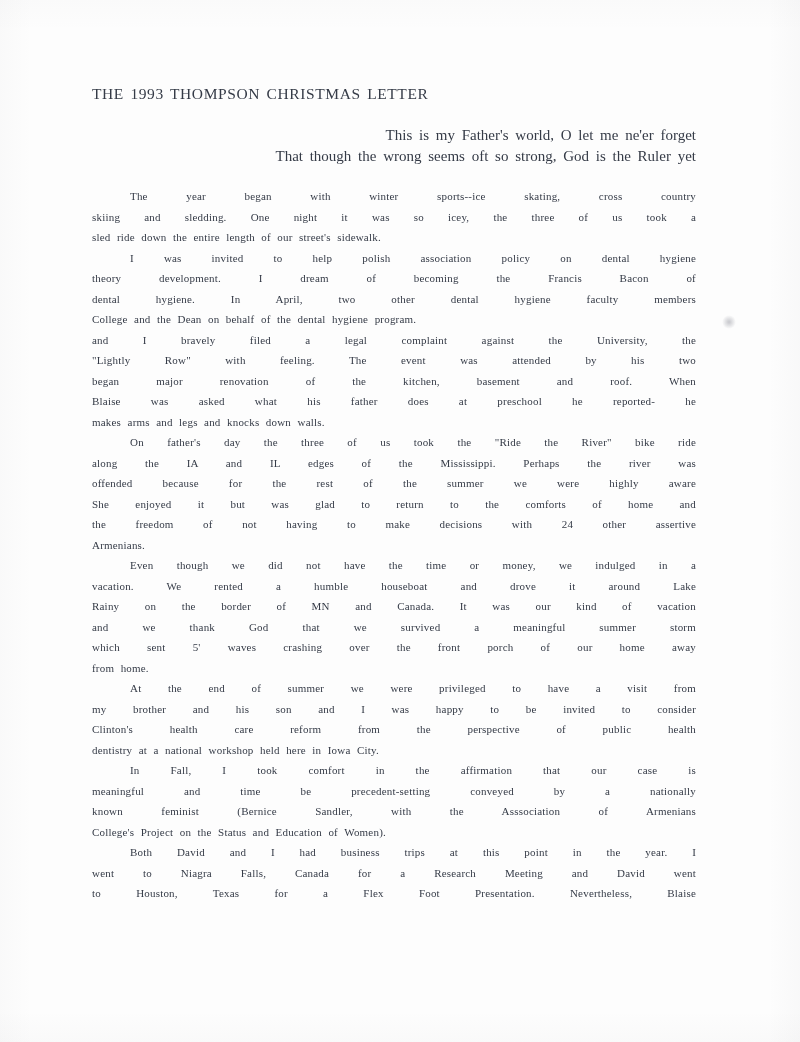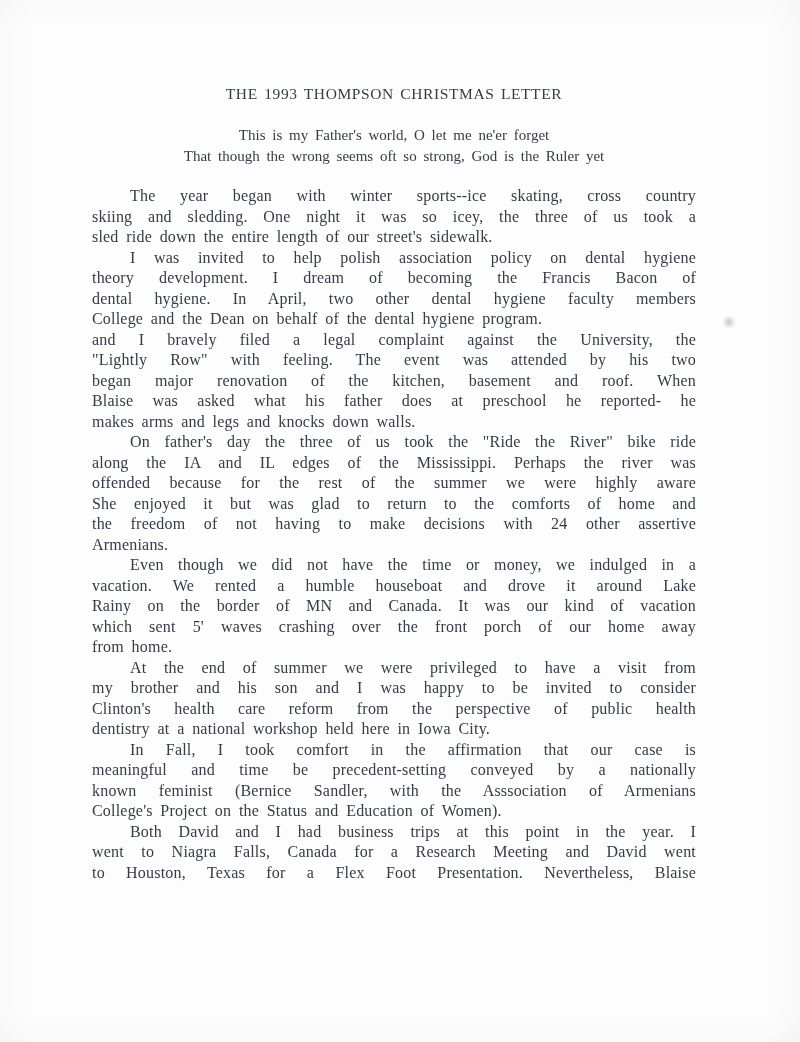--- a/index.html
+++ b/index.html
@@ -18,35 +18,35 @@
   .page {
     position: absolute;
     top: 84px;
     left: 92px;
     width: 604px;
   }
   .doc-title {
     margin: 0;
     font-size: 15.5px;
     font-weight: normal;
-    text-align: center;
+    text-align: left;
     letter-spacing: 0.6px;
     word-spacing: 2px;
     line-height: 20px;
   }
   .epigraph {
     margin-top: 21px;
-    text-align: center;
+    text-align: right;
     font-size: 15px;
     line-height: 20.5px;
     word-spacing: 3px;
   }
   .letter-body {
     margin-top: 20px;
-    font-size: 16px;
+    font-size: 11px;
     line-height: 20.5px;
     letter-spacing: 0.2px;
   }
   .para { margin: 0; }
   .line {
     text-align: justify;
     word-spacing: 2px;
   }
   .line.jl {
     text-align-last: justify;
@@ -103,20 +103,21 @@
           <div class="line jl">along the IA and IL edges of the Mississippi.  Perhaps the river was</div>
           <div class="line jl">offended because for the rest of the summer we were highly aware</div>
           <div class="line jl">She enjoyed it but was glad to return to the comforts of home and</div>
           <div class="line jl">the freedom of not having to make decisions with 24 other assertive</div>
           <div class="line">Armenians.</div>
         </div>
         <div class="para">
           <div class="line first jl">Even though we did not have the time or money, we indulged in a</div>
           <div class="line jl">vacation.  We rented a humble houseboat and drove it around Lake</div>
           <div class="line jl">Rainy on the border of MN and Canada.  It was our kind of vacation</div>
+          <div class="line jl">and we thank God that we survived a meaningful summer storm</div>
           <div class="line jl">which sent 5' waves crashing over the front porch of our home away</div>
           <div class="line">from home.</div>
         </div>
         <div class="para">
           <div class="line first jl">At the end of summer we were privileged to have a visit from</div>
           <div class="line jl">my brother and his son and I was happy to be invited to consider</div>
           <div class="line jl">Clinton's health care reform from the perspective of public health</div>
           <div class="line">dentistry at a national workshop held here in Iowa City.</div>
         </div>
         <div class="para">

